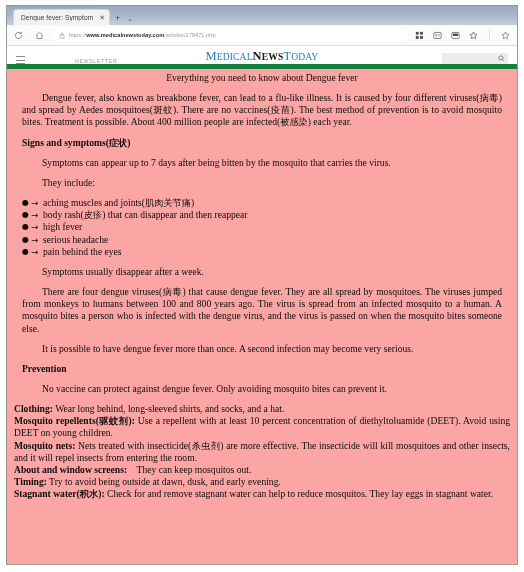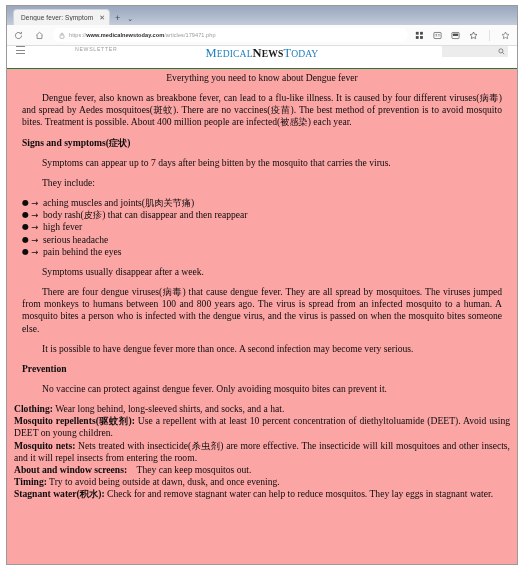--- a/index.html
+++ b/index.html
@@ -149,23 +149,23 @@
     width: 1px;
     height: 11px;
     background: #e2e2e2;
     margin: 0 4px;
   }
 
   
   .siteheader {
     height: 23px;
     background: #ffffff;
-    border-bottom: 1px solid #15803d;
-    display: flex;
-    align-items: flex-start;
+    border-bottom: 5px solid #15803d;
+    display: flex;
+    align-items: flex-end;
     padding: 0 9px;
     box-sizing: border-box;
     flex: none;
     position: relative;
     gap: 42px;
   }
   .hamburger {
     width: 9px;
     height: 8px;
     display: flex;
@@ -404,19 +404,19 @@
     <p class="para">No vaccine can protect against dengue fever. Only avoiding mosquito bites can prevent it.</p>
 
     <p class="para-noindent"><span class="term">Clothing:</span><span> Wear long behind, long-sleeved shirts, and socks, and a hat.</span></p>
 
     <p class="para-noindent"><span class="term">Mosquito repellents(</span><span class="term cjk">驱蚊剂</span><span class="term">):</span><span> Use a repellent with at least 10 percent concentration of diethyltoluamide (DEET). Avoid using DEET on young children.</span></p>
 
     <p class="para-noindent"><span class="term">Mosquito nets:</span><span> Nets treated with insecticide(</span><span class="cjk">杀虫剂</span><span>) are more effective. The insecticide will kill mosquitoes and other insects, and it will repel insects from entering the room.</span></p>
 
     <p class="para-noindent"><span class="term">About and window screens:</span><span class="gap-sp">    They can keep mosquitos out.</span></p>
 
-    <p class="para-noindent"><span class="term">Timing:</span><span> Try to avoid being outside at dawn, dusk, and once evening.</span></p>
+    <p class="para-noindent"><span class="term">Timing:</span><span> Try to avoid being outside at dawn, dusk, and early evening.</span></p>
 
     <p class="para-noindent"><span class="term">Stagnant water(</span><span class="term cjk">积水</span><span class="term">):</span><span> Check for and remove stagnant water can help to reduce mosquitos. They lay eggs in stagnant water.</span></p>
 
   </div>
  </div>
 </div>
 
 </body></html>

